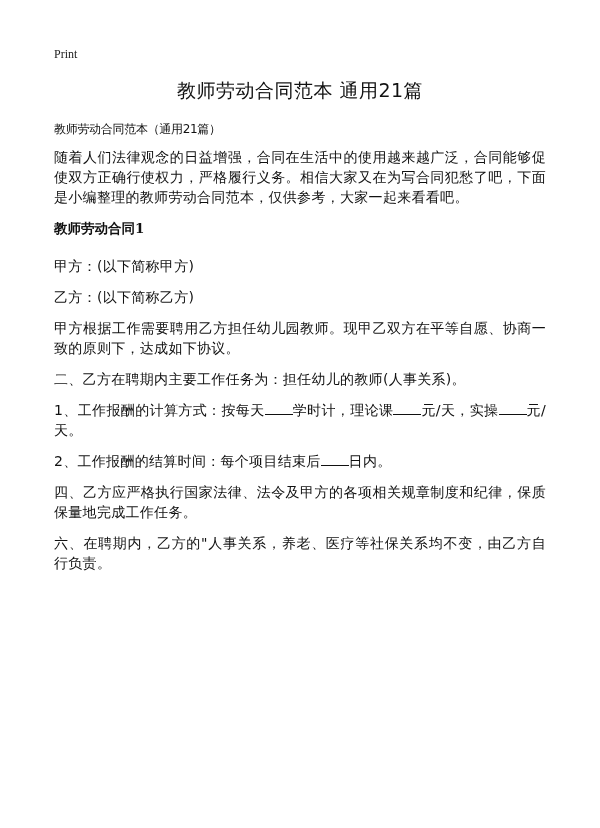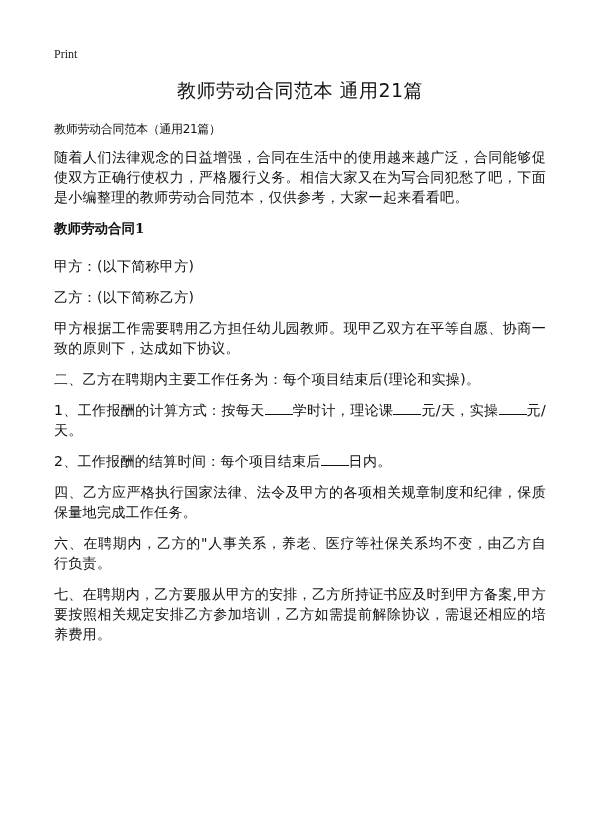--- a/index.html
+++ b/index.html
@@ -96,23 +96,22 @@
   <div class="content">
     <p>随着人们法律观念的日益增强，合同在生活中的使用越来越广泛，合同能够促使双方正确行使权力，严格履行义务。相信大家又在为写合同犯愁了吧，下面是小编整理的教师劳动合同范本，仅供参考，大家一起来看看吧。</p>
 
     <h2>教师劳动合同1</h2>
 
     <p>甲方：(以下简称甲方)</p>
     <p>乙方：(以下简称乙方)</p>
     <p>甲方根据工作需要聘用乙方担任幼儿园教师。现甲乙双方在平等自愿、协商一致的原则下，达成如下协议。</p>
 
 
-    <p>二、乙方在聘期内主要工作任务为：每个项目结束后(理论和实操)。</p>
+    <p>二、乙方在聘期内主要工作任务为：担任幼儿的教师(人事关系)。</p>
 
     <p><span>1、工作报酬的计算方式：按每天</span><span class="blank short"></span><span>学时计，理论课</span><span class="blank short"></span><span>元/天，实操</span><span class="blank short"></span><span>元/天。</span></p>
 
     <p><span>2、工作报酬的结算时间：每个项目结束后</span><span class="blank short"></span><span>日内。</span></p>
 
     <p>四、乙方应严格执行国家法律、法令及甲方的各项相关规章制度和纪律，保质保量地完成工作任务。</p>
     <p>六、在聘期内，乙方的"人事关系，养老、医疗等社保关系均不变，由乙方自行负责。</p>
-    <p>七、在聘期内，乙方要服从甲方的安排，乙方所持证书应及时到甲方备案,甲方要按照相关规定安排乙方参加培训，乙方如需提前解除协议，需退还相应的培养费用。</p>
   </div>
 </div>
 
 </body></html>

